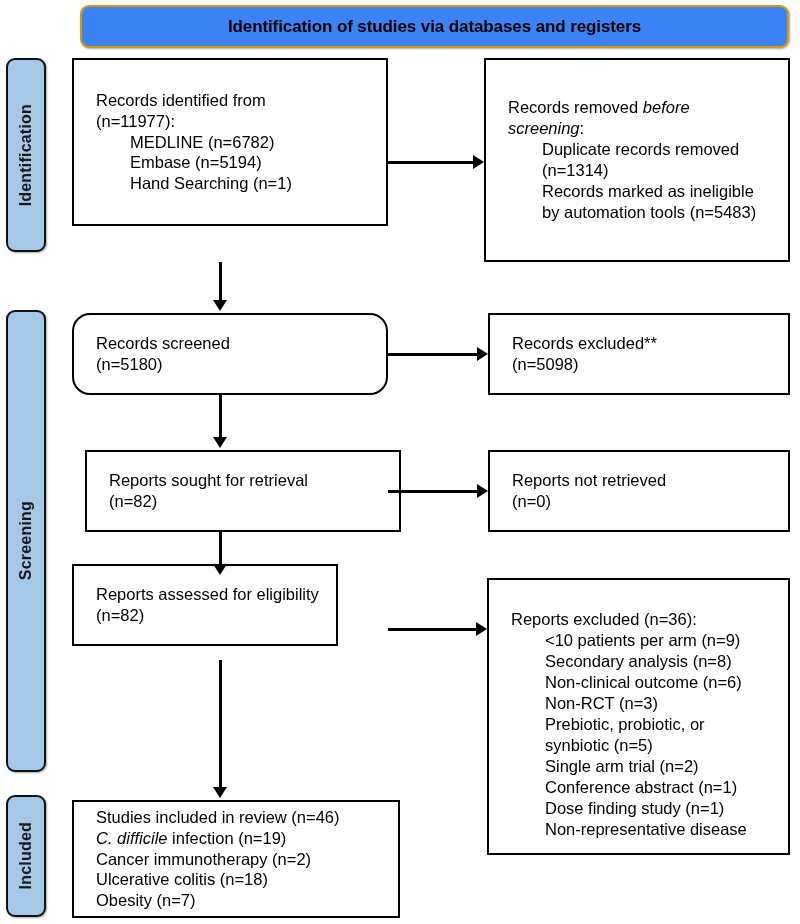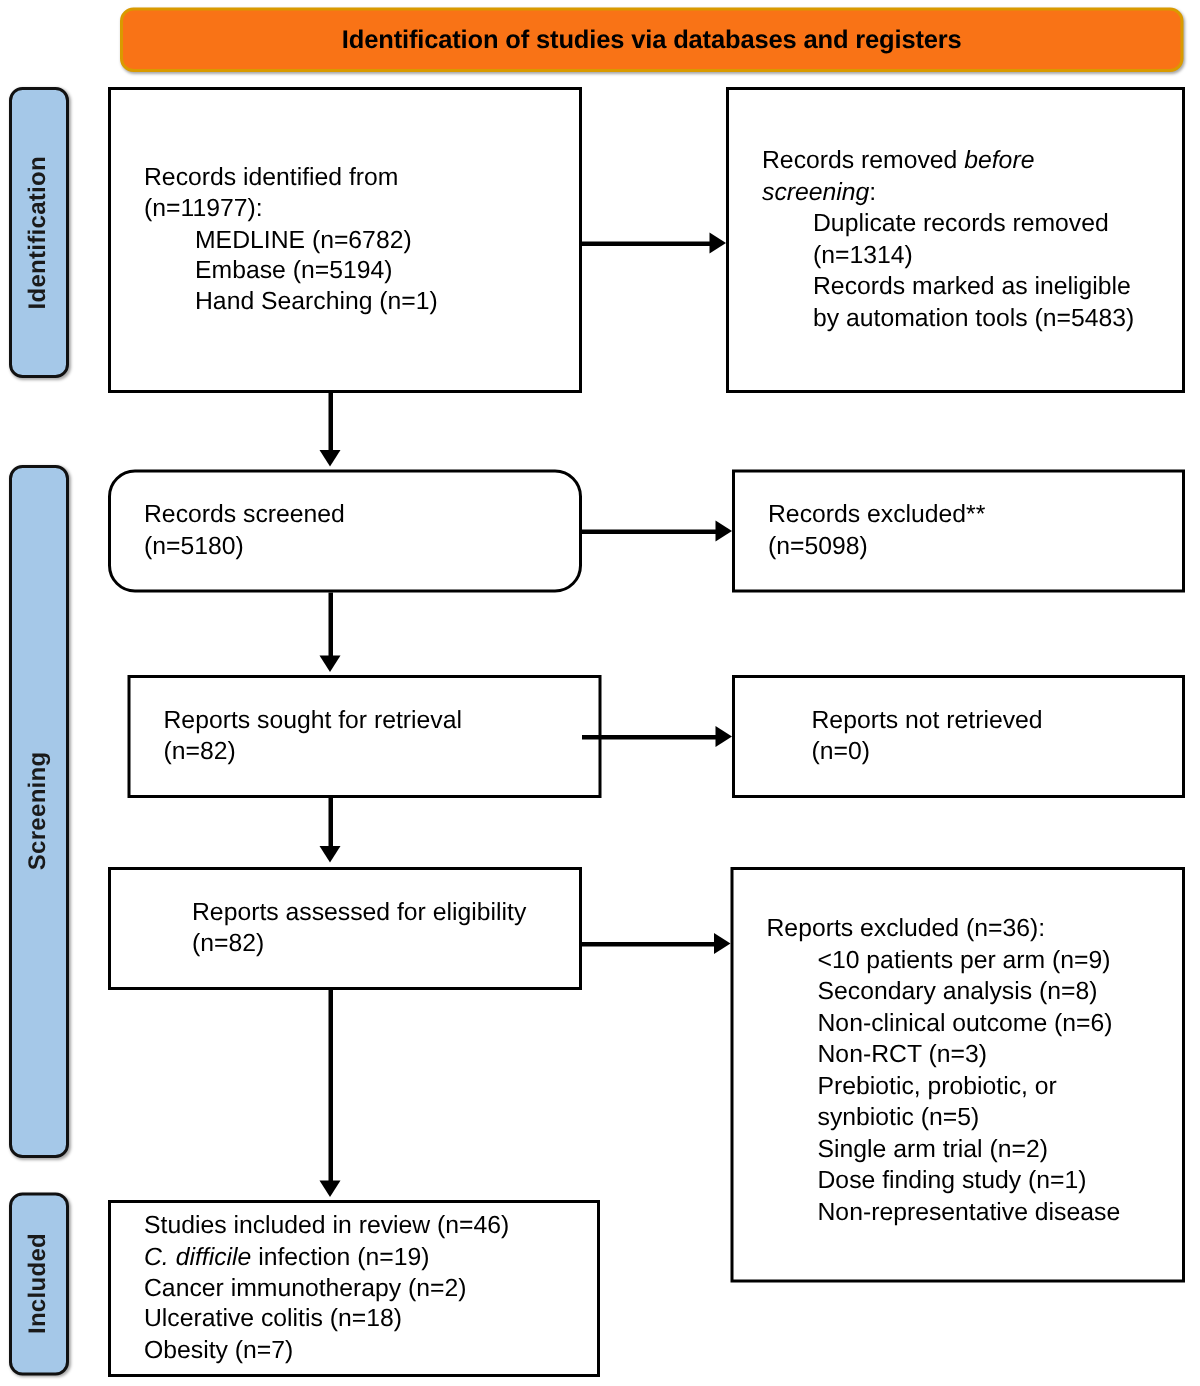--- a/index.html
+++ b/index.html
@@ -22,21 +22,21 @@
     height: 924px;
   }
   
   .banner {
     position: absolute;
     left: 80px;
     top: 5px;
     width: 709px;
     height: 43px;
     box-sizing: border-box;
-    background: #f97316;
+    background: #3b82f6;
     border: 2px solid #D99A00;
     border-radius: 9px;
     display: flex;
     align-items: center;
     justify-content: center;
     font-size: 17px;
     font-weight: bold;
     color: #000;
     letter-spacing: -0.1px;
     box-shadow: 1px 1px 2px rgba(0,0,0,0.35);
@@ -82,30 +82,30 @@
   }
   .box .inner {
     padding: 0 0 0 22px;
     width: 100%;
   }
   .indent { padding-left: 34px; display: block; }
   .hang { display: block; }
   i { font-style: italic; }
 
   
-  #box-identified   { left: 72px; top: 58px;  width: 316px; height: 204px; }
+  #box-identified   { left: 72px; top: 58px;  width: 316px; height: 168px; }
   #box-screened     { left: 72px; top: 313px; width: 316px; height: 82px; border-radius: 18px; }
   #box-sought       { left: 85px; top: 450px; width: 316px; height: 82px; }
-  #box-assessed     { left: 72px; top: 578px; width: 316px; height: 82px; padding-left: 32px; }
+  #box-assessed     { left: 72px; top: 564px; width: 266px; height: 82px; }
   #box-included     { left: 72px; top: 800px; width: 328px; height: 118px; }
 
   
   #box-removed      { left: 484px; top: 58px;  width: 306px; height: 204px; }
   #box-excluded-rec { left: 488px; top: 313px; width: 302px; height: 82px; }
-  #box-not-retr     { left: 488px; top: 450px; width: 302px; height: 82px; padding-left: 29px; }
+  #box-not-retr     { left: 488px; top: 450px; width: 302px; height: 82px; }
   #box-excluded-rep { left: 487px; top: 578px; width: 303px; height: 277px;
                       align-items: flex-start; }
   #box-excluded-rep .inner { padding-top: 29px; }
 
   
   .arrow-v, .arrow-h {
     position: absolute;
     background: #000;
   }
   .arrow-v { width: 3px; }
@@ -221,20 +221,21 @@
   <div class="box" id="box-excluded-rep">
     <div class="inner">
       <span class="hang">Reports excluded (n=36):</span>
       <span class="indent">&lt;10 patients per arm (n=9)</span>
       <span class="indent">Secondary analysis (n=8)</span>
       <span class="indent">Non-clinical outcome (n=6)</span>
       <span class="indent">Non-RCT (n=3)</span>
       <span class="indent">Prebiotic, probiotic, or</span>
       <span class="indent">synbiotic (n=5)</span>
       <span class="indent">Single arm trial (n=2)</span>
+      <span class="indent">Conference abstract (n=1)</span>
       <span class="indent">Dose finding study (n=1)</span>
       <span class="indent">Non-representative disease</span>
     </div>
   </div>
 
   <div class="box" id="box-included">
     <div class="inner">
       <span class="hang">Studies included in review (n=46)</span>
       <span class="hang"><i>C. difficile</i><span> infection (n=19)</span></span>
       <span class="hang">Cancer immunotherapy (n=2)</span>

